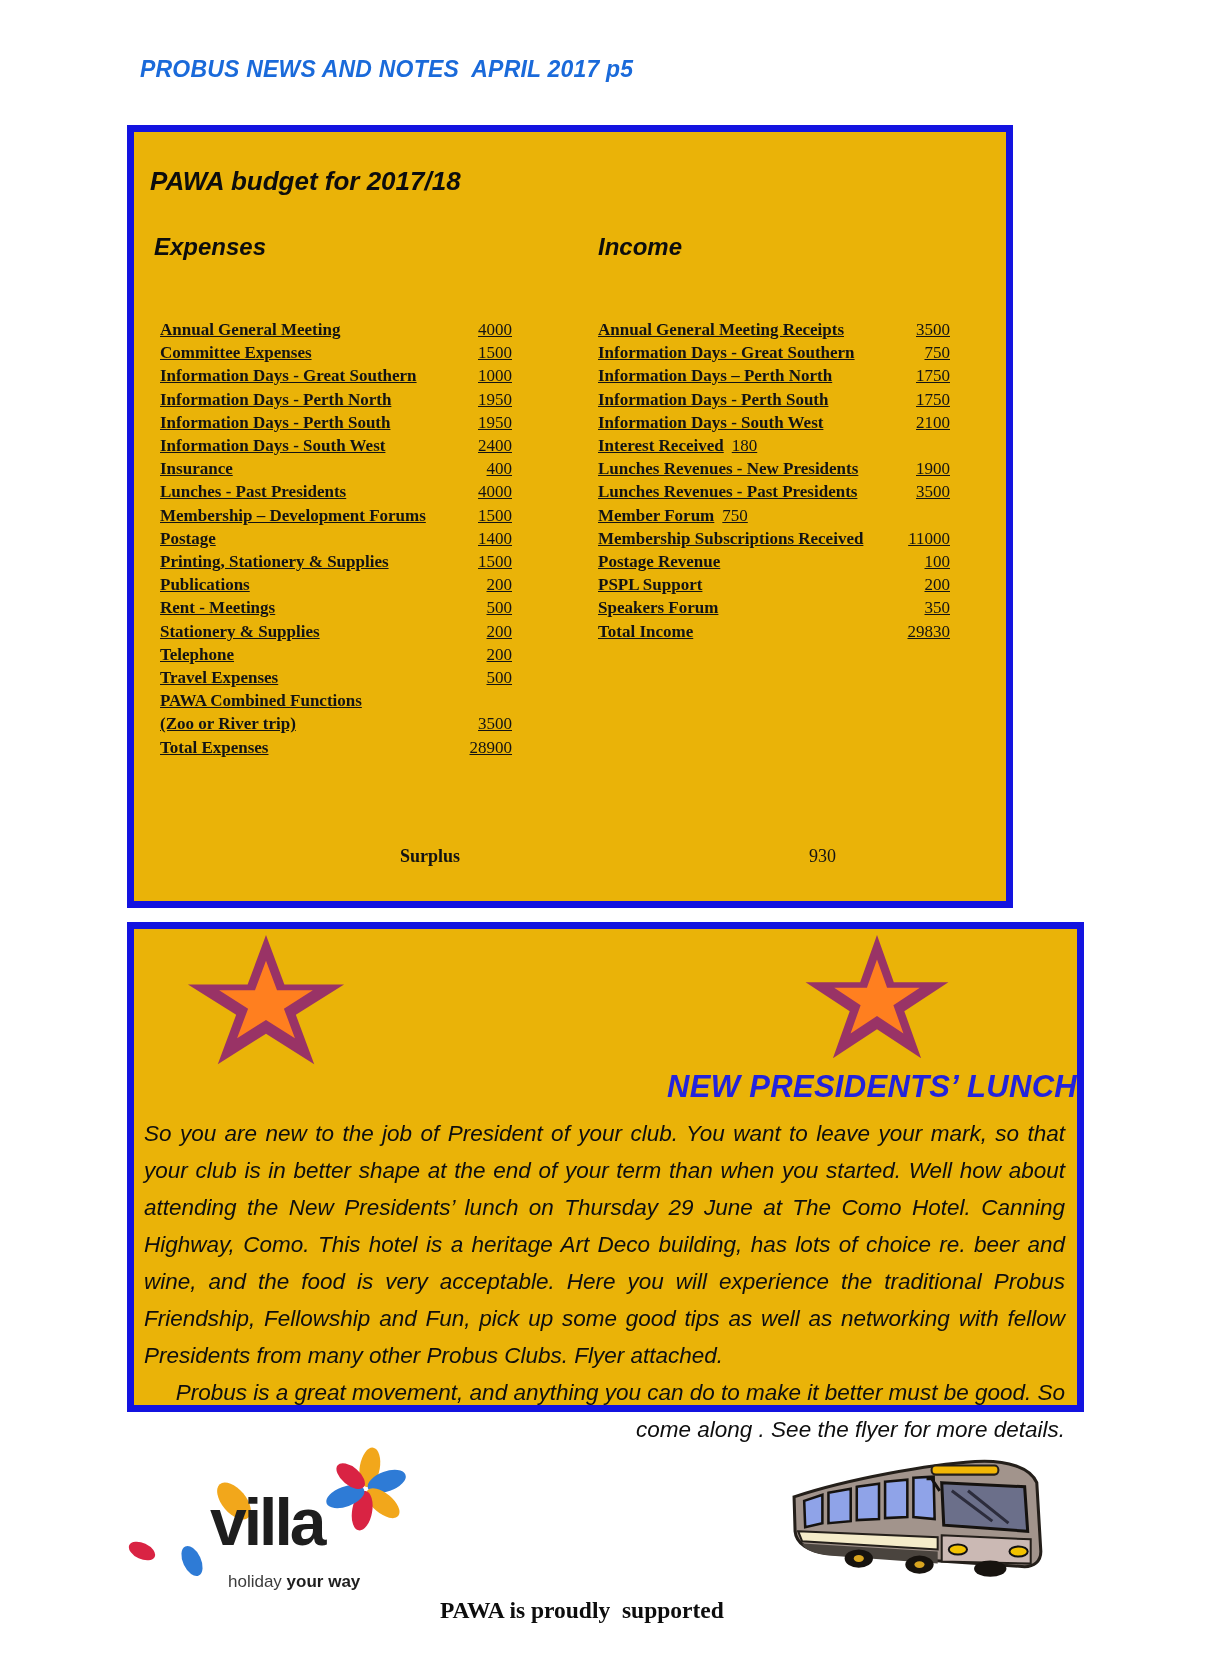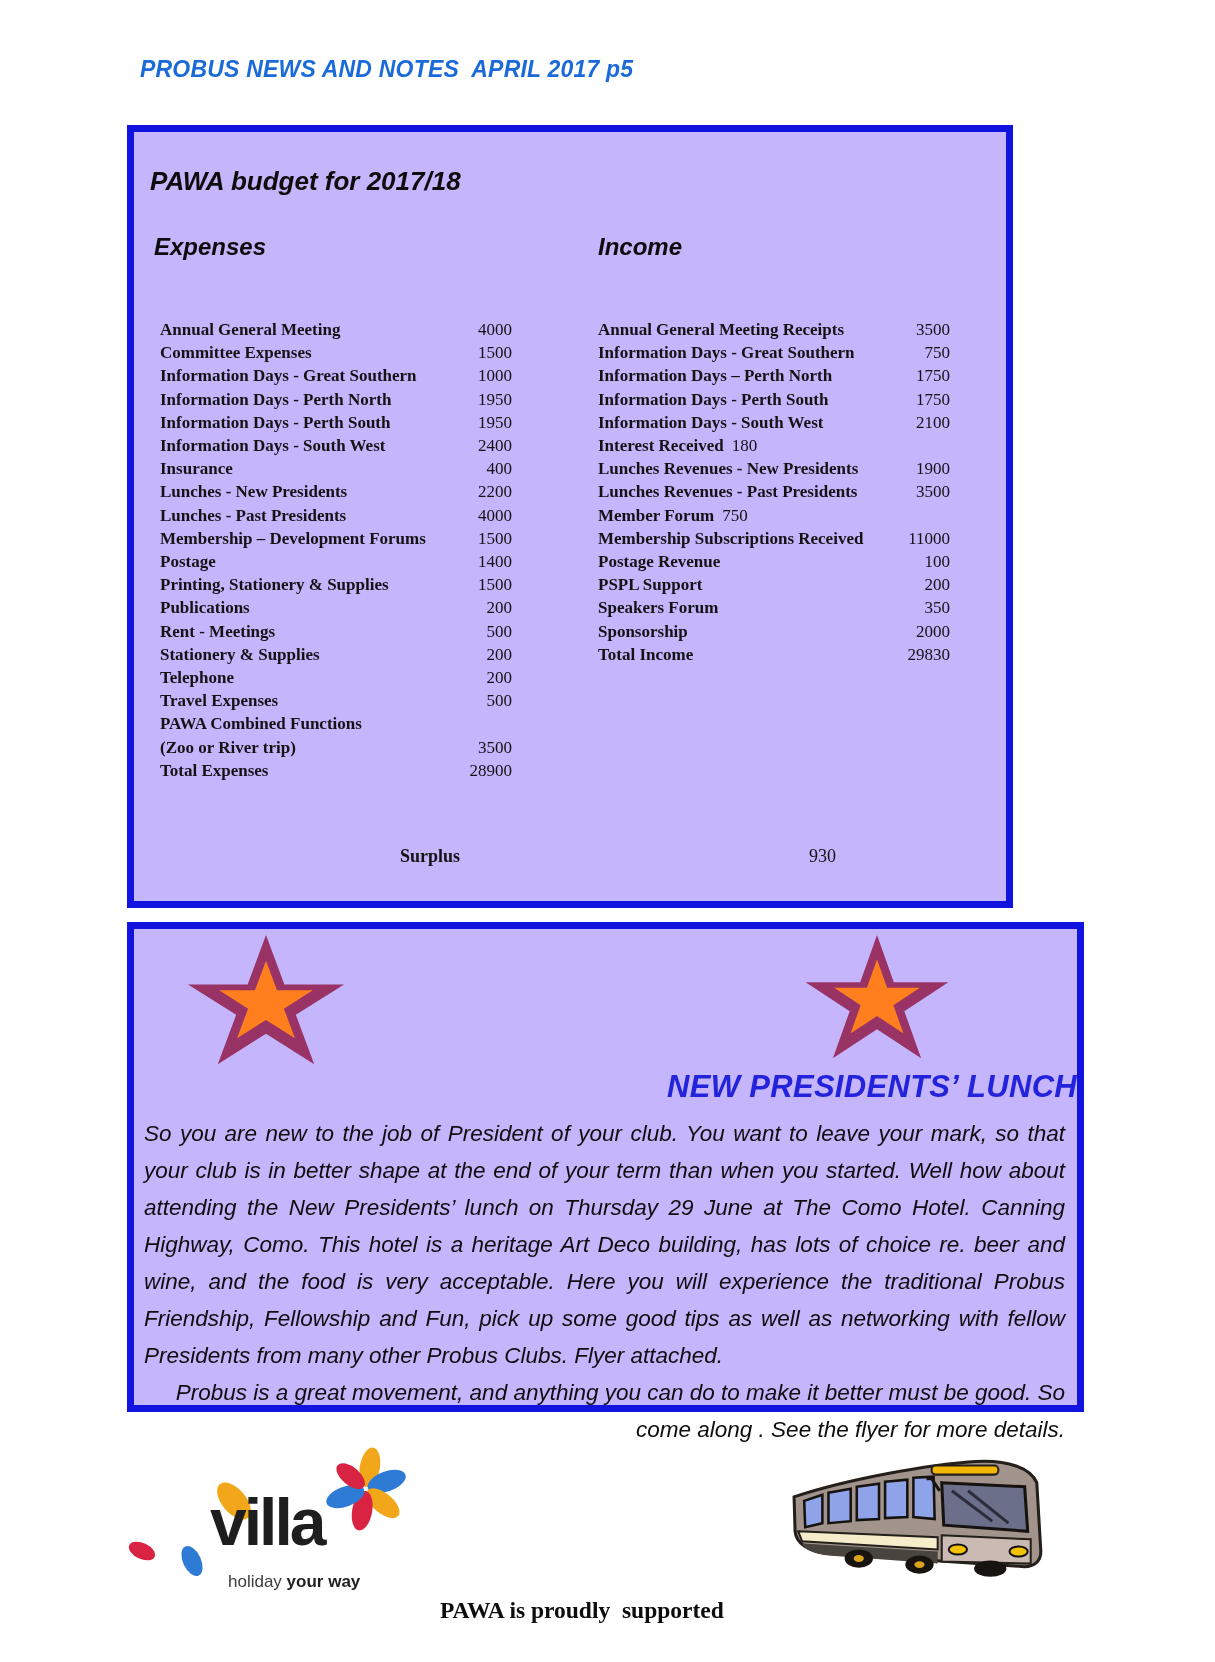--- a/index.html
+++ b/index.html
@@ -9,39 +9,39 @@
     font-family:"Liberation Sans", sans-serif; color:#121212;
   }
 
   .page-header {
     position:absolute; left:140px; top:56px;
     font-size:23px; font-weight:bold; font-style:italic;
     color:var(--header_blue,#1a6ada); letter-spacing:0.2px; white-space:pre;
   }
 
   .box {
-    position:absolute; background:#c4b5fd;
+    position:absolute; background:#eab308;
     border:7px solid var(--border_blue,#1313e0);
   }
   #budget-box { left:127px; top:125px; width:886px; height:783px; }
   #lunch-box  { left:127px; top:922px; width:957px; height:490px; }
 
   .budget-title {
     position:absolute; left:16px; top:34px;
     font-size:26px; font-weight:bold; font-style:italic; color:#0d0d0d;
   }
   .col-heading {
     position:absolute; font-size:24px; font-weight:bold; font-style:italic; color:#0d0d0d;
   }
   #expenses-heading { left:20px; top:101px; }
   #income-heading   { left:464px; top:101px; }
 
   .rows {
     position:absolute; top:186px;
-    font-family:"Liberation Serif", serif; font-size:17px; color:#131313;
+    font-family:"Liberation Serif", serif; font-size:17px; color:#131313;text-decoration:underline;
   }
   #expenses-rows { left:26px; width:352px; }
   #income-rows   { left:464px; width:352px;text-align:right; }
   .row { display:flex; line-height:23.2px; white-space:pre; }
   .row .lbl { font-weight:bold; }
   .row .val { margin-left:auto; }
   .row.inline .val { margin-left:8px; }
 
   .surplus-row {
     position:absolute; left:266px; top:714px; width:436px; display:flex;
@@ -128,24 +128,20 @@
       <div class="row">
         <span class="lbl">Information Days - South West</span>
         <span class="val">2400</span>
       </div>
 
       <div class="row">
         <span class="lbl">Insurance</span>
         <span class="val">400</span>
       </div>
 
-      <div class="row">
-        <span class="lbl">Lunches - New Presidents</span>
-        <span class="val">2200</span>
-      </div>
 
       <div class="row">
         <span class="lbl">Lunches - Past Presidents</span>
         <span class="val">4000</span>
       </div>
 
       <div class="row">
         <span class="lbl">Membership – Development Forums</span>
         <span class="val">1500</span>
       </div>
@@ -261,24 +257,20 @@
       <div class="row">
         <span class="lbl">PSPL Support</span>
         <span class="val">200</span>
       </div>
 
       <div class="row">
         <span class="lbl">Speakers Forum</span>
         <span class="val">350</span>
       </div>
 
-      <div class="row">
-        <span class="lbl">Sponsorship</span>
-        <span class="val">2000</span>
-      </div>
 
       <div class="row">
         <span class="lbl">Total Income</span>
         <span class="val">29830</span>
       </div>
     </div>
 
   <div class="surplus-row">
     <span class="lbl">Surplus</span>
     <span class="val">930</span>

